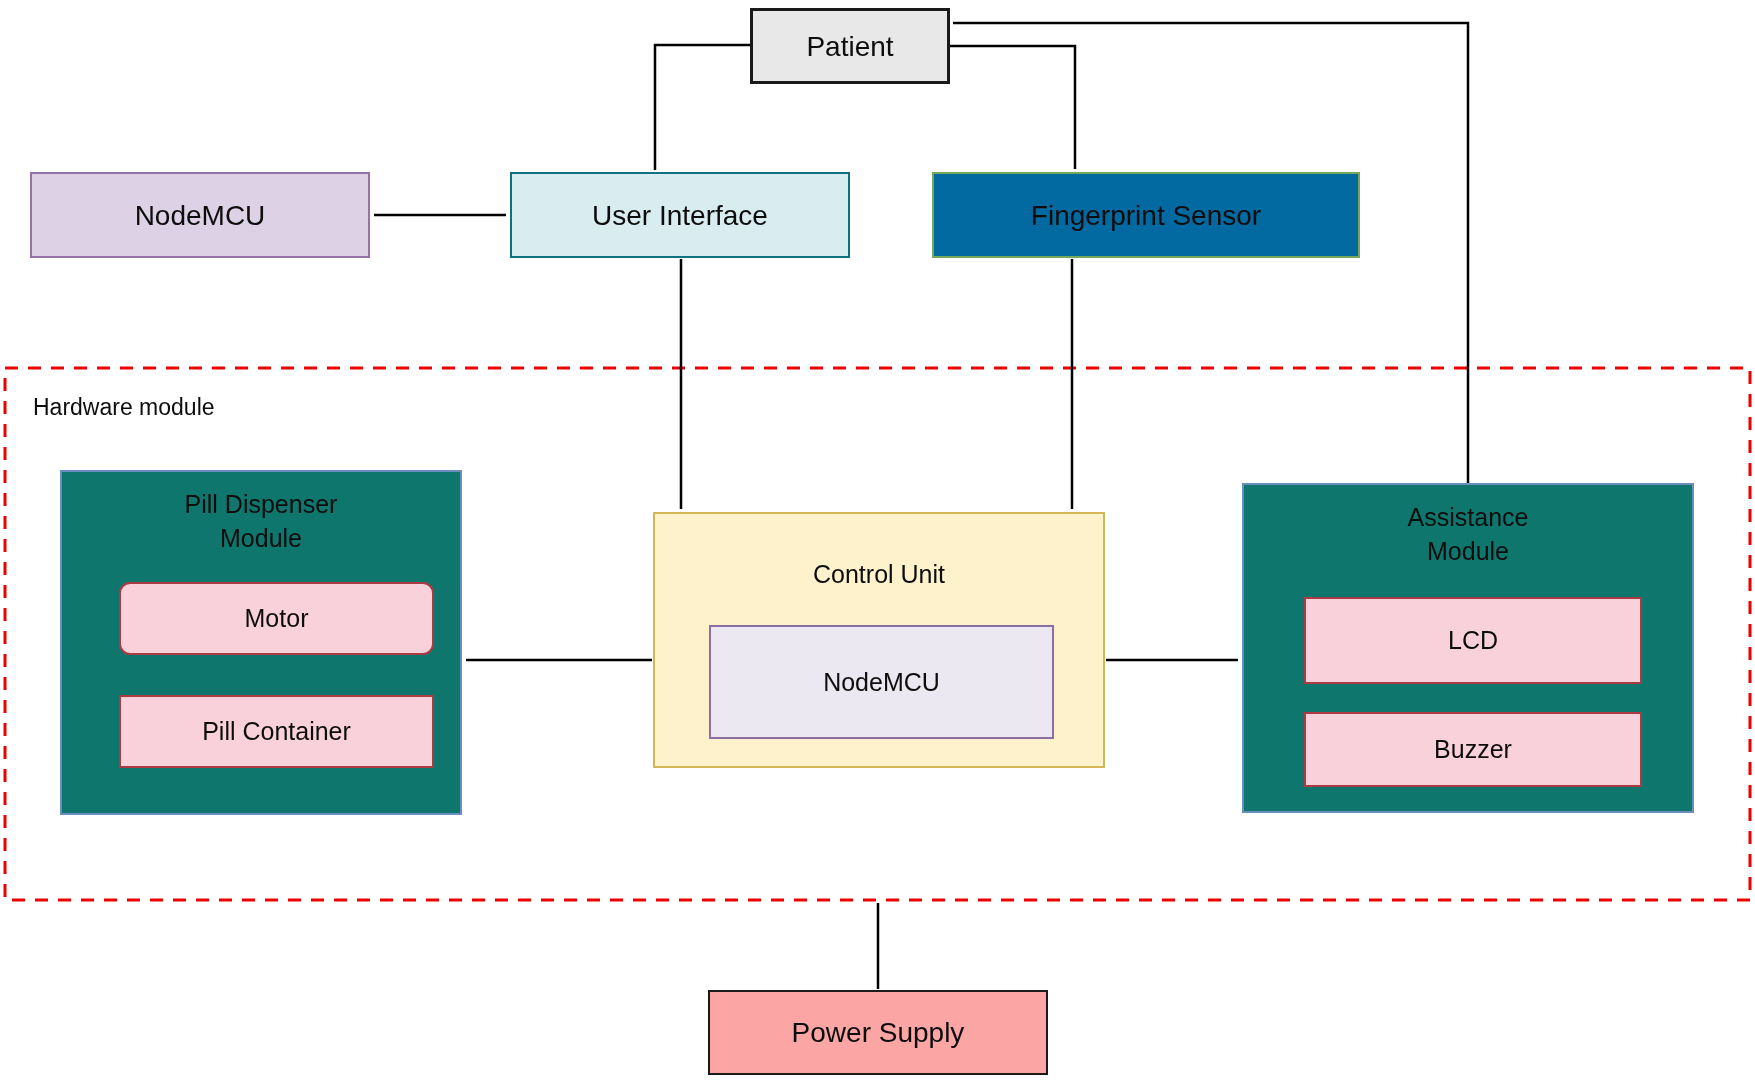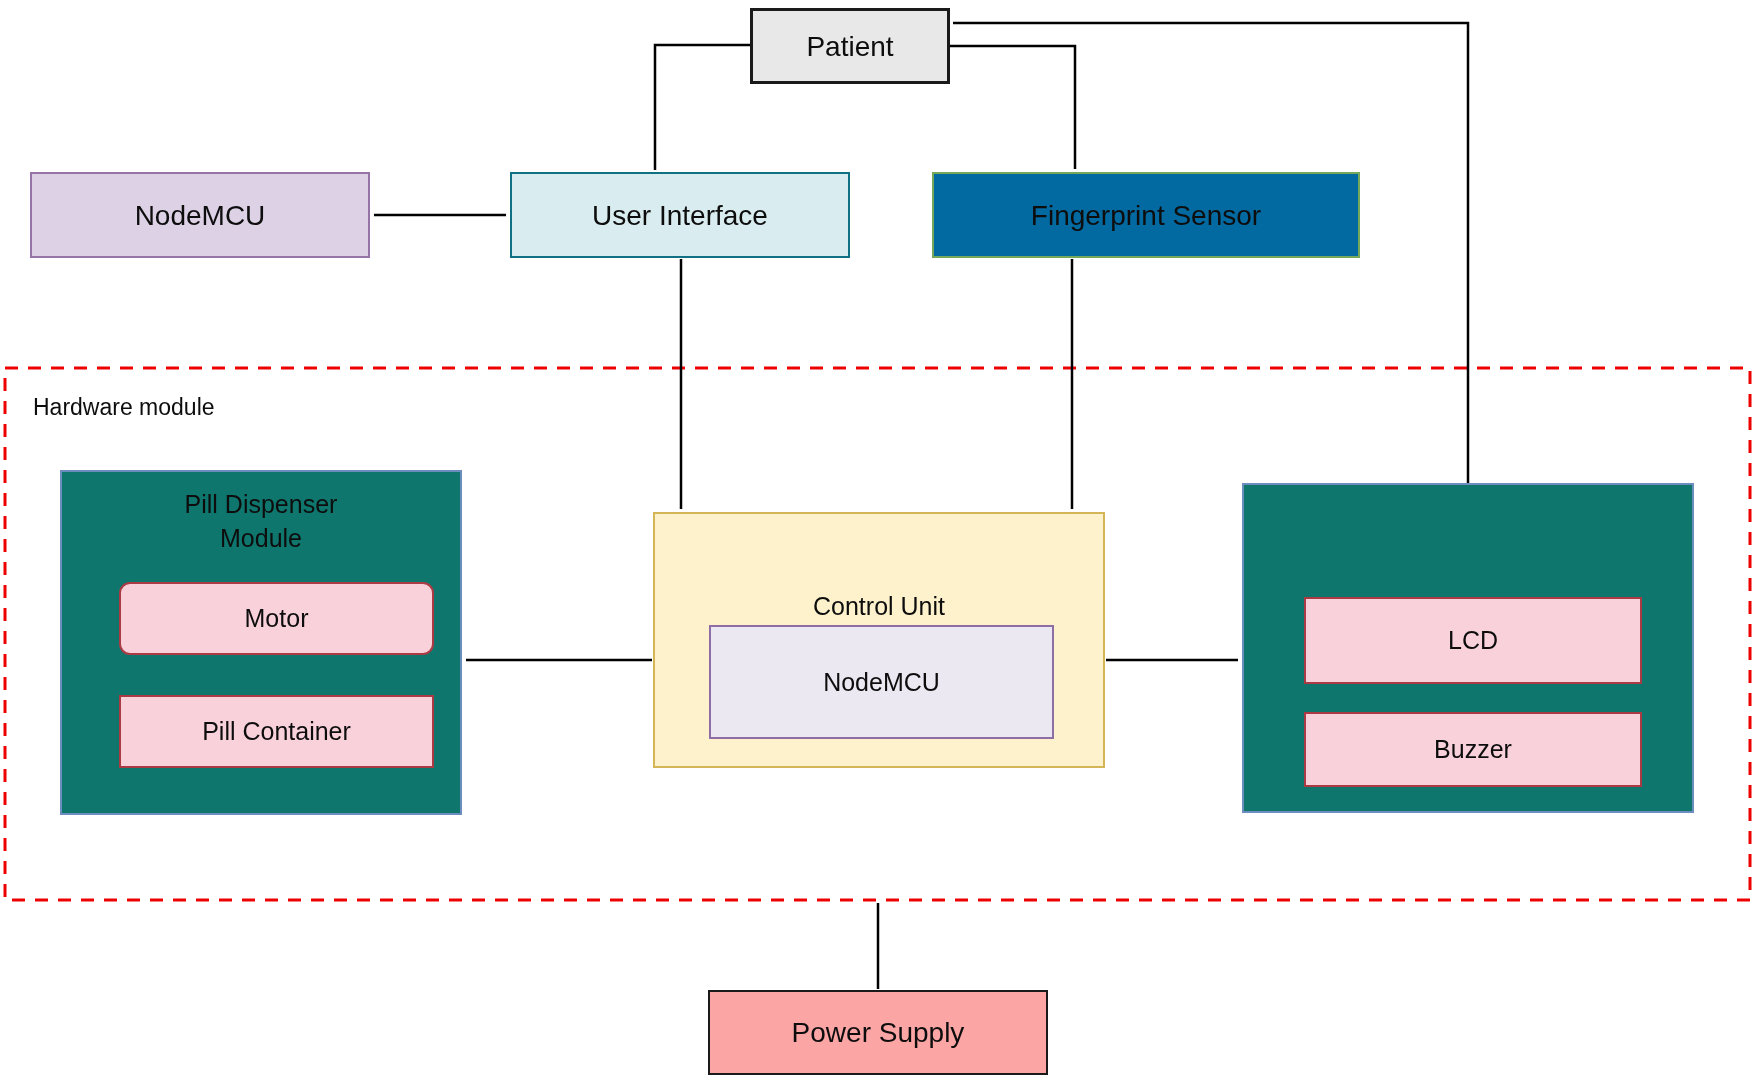--- a/index.html
+++ b/index.html
@@ -47,21 +47,21 @@
 
   .module-title{
     position:absolute;left:0;right:0;top:0;
     display:flex;justify-content:center;
     font-size:25px;line-height:1.35;text-align:center;
   }
   .pdm .module-title{padding-top:16px;}
   .pdm .module-title span{max-width:230px;}
   .am .module-title{padding-top:16px;}
   .am .module-title span{max-width:190px;}
-  .cu .module-title{padding-top:44px;margin-top:32px;}
+  .cu .module-title{padding-top:44px;}
 
   .inner{
     position:absolute;
     display:flex;align-items:center;justify-content:center;
     text-align:center;font-size:25px;
     background:#f8d1da;border:2.5px solid #aa3b45;
   }
   .motor{left:57px;top:110px;width:315px;height:73px;border-radius:11px;}
   .pill-container{left:57px;top:223px;width:315px;height:73px;}
   .lcd{left:60px;top:112px;width:338px;height:87px;}
@@ -112,20 +112,23 @@
   <div class="module cu">
     <div class="module-title">
       <span>Control Unit</span>
     </div>
     <div class="inner nodemcu">
       <span>NodeMCU</span>
     </div>
   </div>
 
   <div class="module am">
+    <div class="module-title">
+      <span>Assistance Module</span>
+    </div>
     <div class="inner lcd">
       <span>LCD</span>
     </div>
     <div class="inner buzzer">
       <span>Buzzer</span>
     </div>
   </div>
 
   <div class="node power">
     <span>Power Supply</span>

